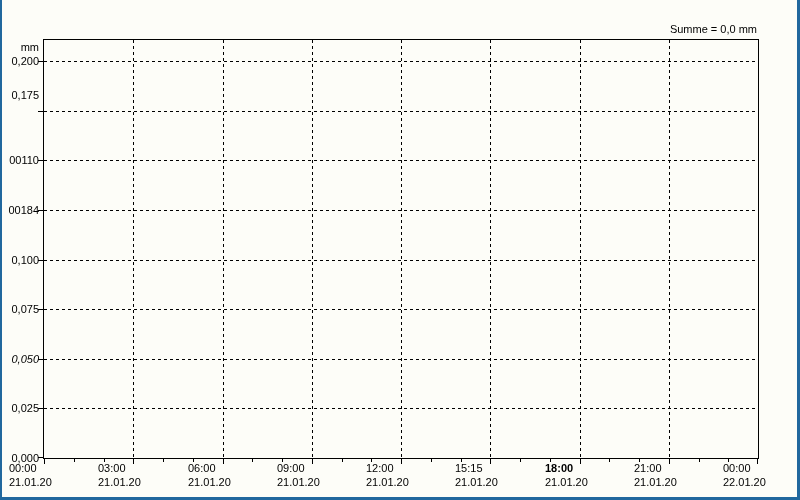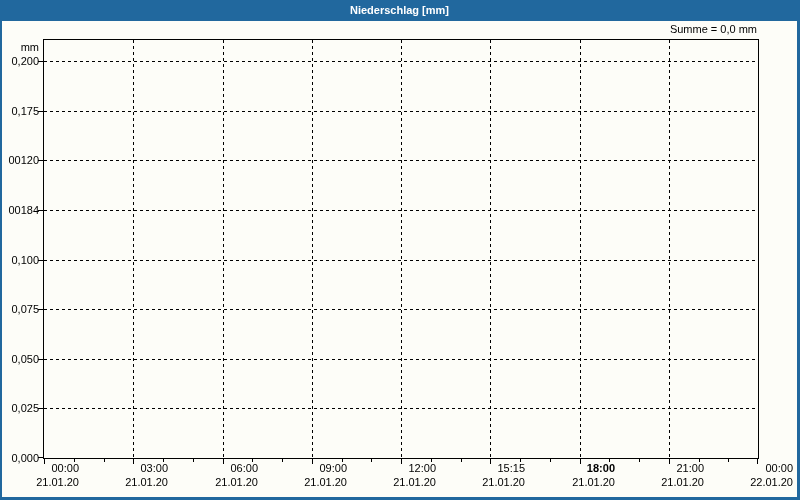--- a/index.html
+++ b/index.html
@@ -39,43 +39,40 @@
   }
   .ytick{position:absolute;left:-6px;width:5px;height:1px;background:#000;}
   .xtick{position:absolute;width:1px;background:#000;}
   .ylabels{position:absolute;left:0;top:0;width:37px;height:500px;}
   .ylabel{
     position:absolute;right:0;font-size:11px;line-height:12px;color:#000;
     white-space:nowrap;
   }
   .xlabels{position:absolute;left:41px;top:462px;width:716px;height:34px;}
   .xlabel{
-    position:absolute;width:70px;text-align:right;
+    position:absolute;width:70px;text-align:left;
     font-size:11px;line-height:12px;color:#000;white-space:nowrap;
   }
   .xlabel.date{top:14px;}
 </style>
 </head>
 <body>
 
 <div class="window">
-  <div class="titlebar">
-    <span>Niederschlag [mm]</span>
-  </div>
 
   <div class="summe">Summe = 0,0 mm</div>
 
   <div class="ylabels">
       <div class="ylabel" style="top: 55px;">0,200</div>
-      <div class="ylabel" style="top: 105px;">0,175</div>
-      <div class="ylabel" style="top: 154px;">00120</div>
+      <div class="ylabel" style="top: 89px;">0,175</div>
+      <div class="ylabel" style="top: 154px;">00110</div>
       <div class="ylabel" style="top: 204px;">00184</div>
       <div class="ylabel" style="top: 254px;">0,100</div>
       <div class="ylabel" style="top: 303px;">0,075</div>
-      <div class="ylabel" style="top: 353px;">0,050</div>
+      <div class="ylabel" style="top: 353px; font-style: italic;">0,050</div>
       <div class="ylabel" style="top: 402px;">0,025</div>
       <div class="ylabel" style="top: 452px;">0,000</div>
       <div class="ylabel" style="top: 41px; margin-left: 20px;">mm</div>
     </div>
 
   <div class="plot">
       <div class="gridline-h" style="top: 21px;"></div>
       <div class="ytick" style="top: 21px;"></div>
       <div class="gridline-h" style="top: 71px;"></div>
       <div class="ytick" style="top: 71px;"></div>

